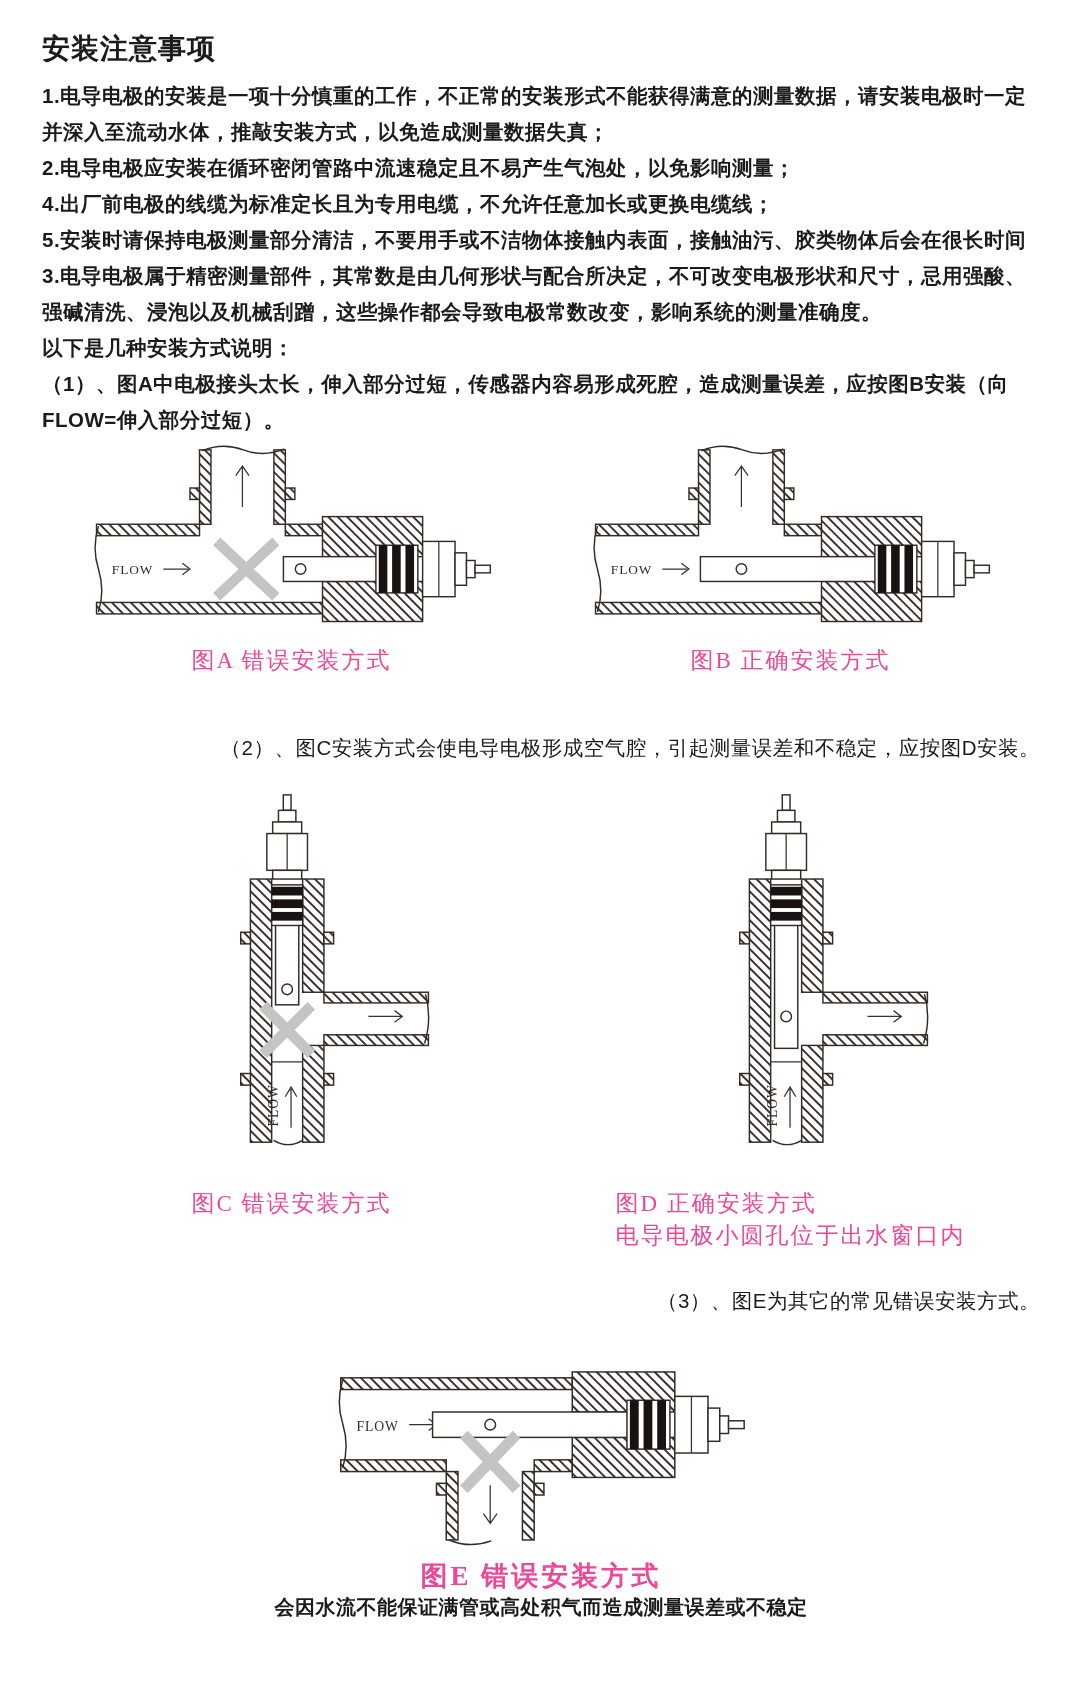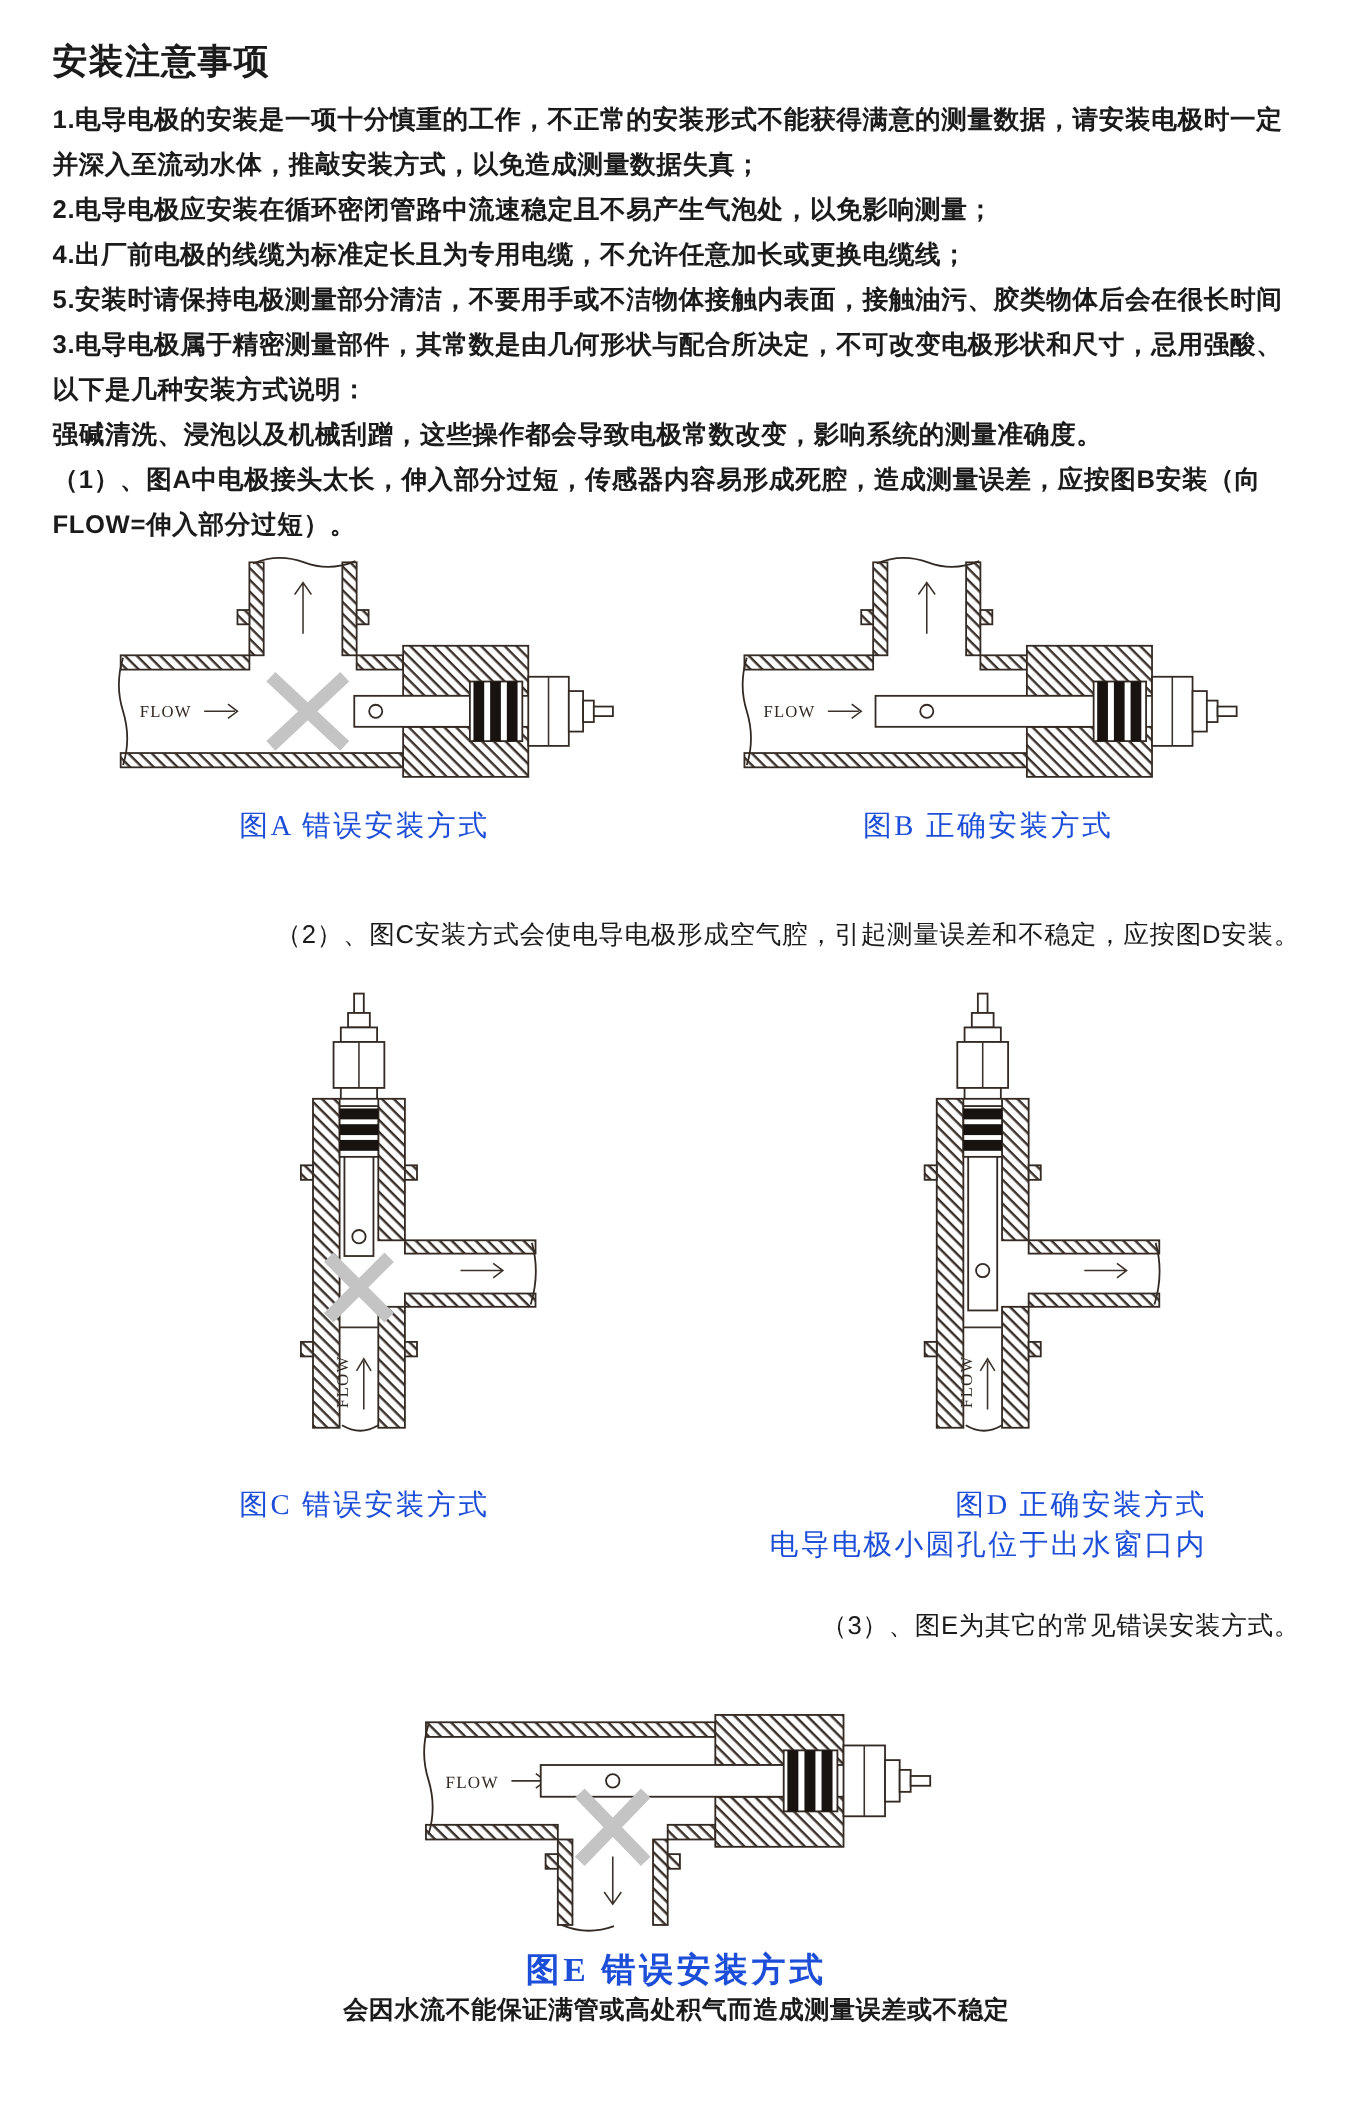--- a/index.html
+++ b/index.html
@@ -30,24 +30,24 @@
   .sec2{margin:56px 0 0 6px;}
   .sec3{margin:34px 0 0 44px;}
   .figrow{display:flex;flex-direction:row;align-items:flex-start;}
   .figcell{flex:1 1 50%;display:flex;flex-direction:column;align-items:center;}
   .figrow-ab{margin-top:6px;}
   .figrow-cd{margin-top:28px;}
   .fig-e-wrap{margin-top:40px;display:flex;flex-direction:column;align-items:center;}
   .caption{
     font-family:"Liberation Serif","DejaVu Serif",serif;
     font-size:23px;
-    color:#1d4ed8;
+    color:#ec4899;
     letter-spacing:2px;
     margin-top:10px;
-    text-align:right;
+    text-align:left;
     line-height:32px;
   }
   .caption-e{font-size:27px;margin-top:8px;letter-spacing:3px;font-weight:bold;}
   .fig-note{
     font-size:20px;font-weight:700;color:#1b1b1b;
     margin-top:2px;text-align:left;letter-spacing:0.5px;
   }
   svg{display:block;}
   .w{fill:url(#hatch);stroke:#332a24;stroke-width:1.5;}
   .wh{fill:#ffffff;stroke:#332a24;stroke-width:1.5;}
@@ -76,22 +76,22 @@
 
   <h1 class="title">安装注意事项</h1>
 
   <div class="notes">
     <div class="note-line">1.电导电极的安装是一项十分慎重的工作，不正常的安装形式不能获得满意的测量数据，请安装电极时一定</div>
     <div class="note-line">并深入至流动水体，推敲安装方式，以免造成测量数据失真；</div>
     <div class="note-line">2.电导电极应安装在循环密闭管路中流速稳定且不易产生气泡处，以免影响测量；</div>
     <div class="note-line">4.出厂前电极的线缆为标准定长且为专用电缆，不允许任意加长或更换电缆线；</div>
     <div class="note-line">5.安装时请保持电极测量部分清洁，不要用手或不洁物体接触内表面，接触油污、胶类物体后会在很长时间</div>
     <div class="note-line">3.电导电极属于精密测量部件，其常数是由几何形状与配合所决定，不可改变电极形状和尺寸，忌用强酸、</div>
+    <div class="note-line">强碱清洗、浸泡以及机械刮蹭，这些操作都会导致电极常数改变，影响系统的测量准确度。</div>
     <div class="note-line">以下是几种安装方式说明：</div>
-    <div class="note-line">强碱清洗、浸泡以及机械刮蹭，这些操作都会导致电极常数改变，影响系统的测量准确度。</div>
     <div class="note-line">（1）、图A中电极接头太长，伸入部分过短，传感器内容易形成死腔，造成测量误差，应按图B安装（向</div>
     <div class="note-line">FLOW=伸入部分过短）。</div>
   </div>
 
   <div class="figrow figrow-ab">
 
     <div class="figcell">
       <svg width="410" height="191" viewBox="0 0 430 200">
         <g>
           <rect class="w" x="118" y="6" width="12" height="78"></rect>

